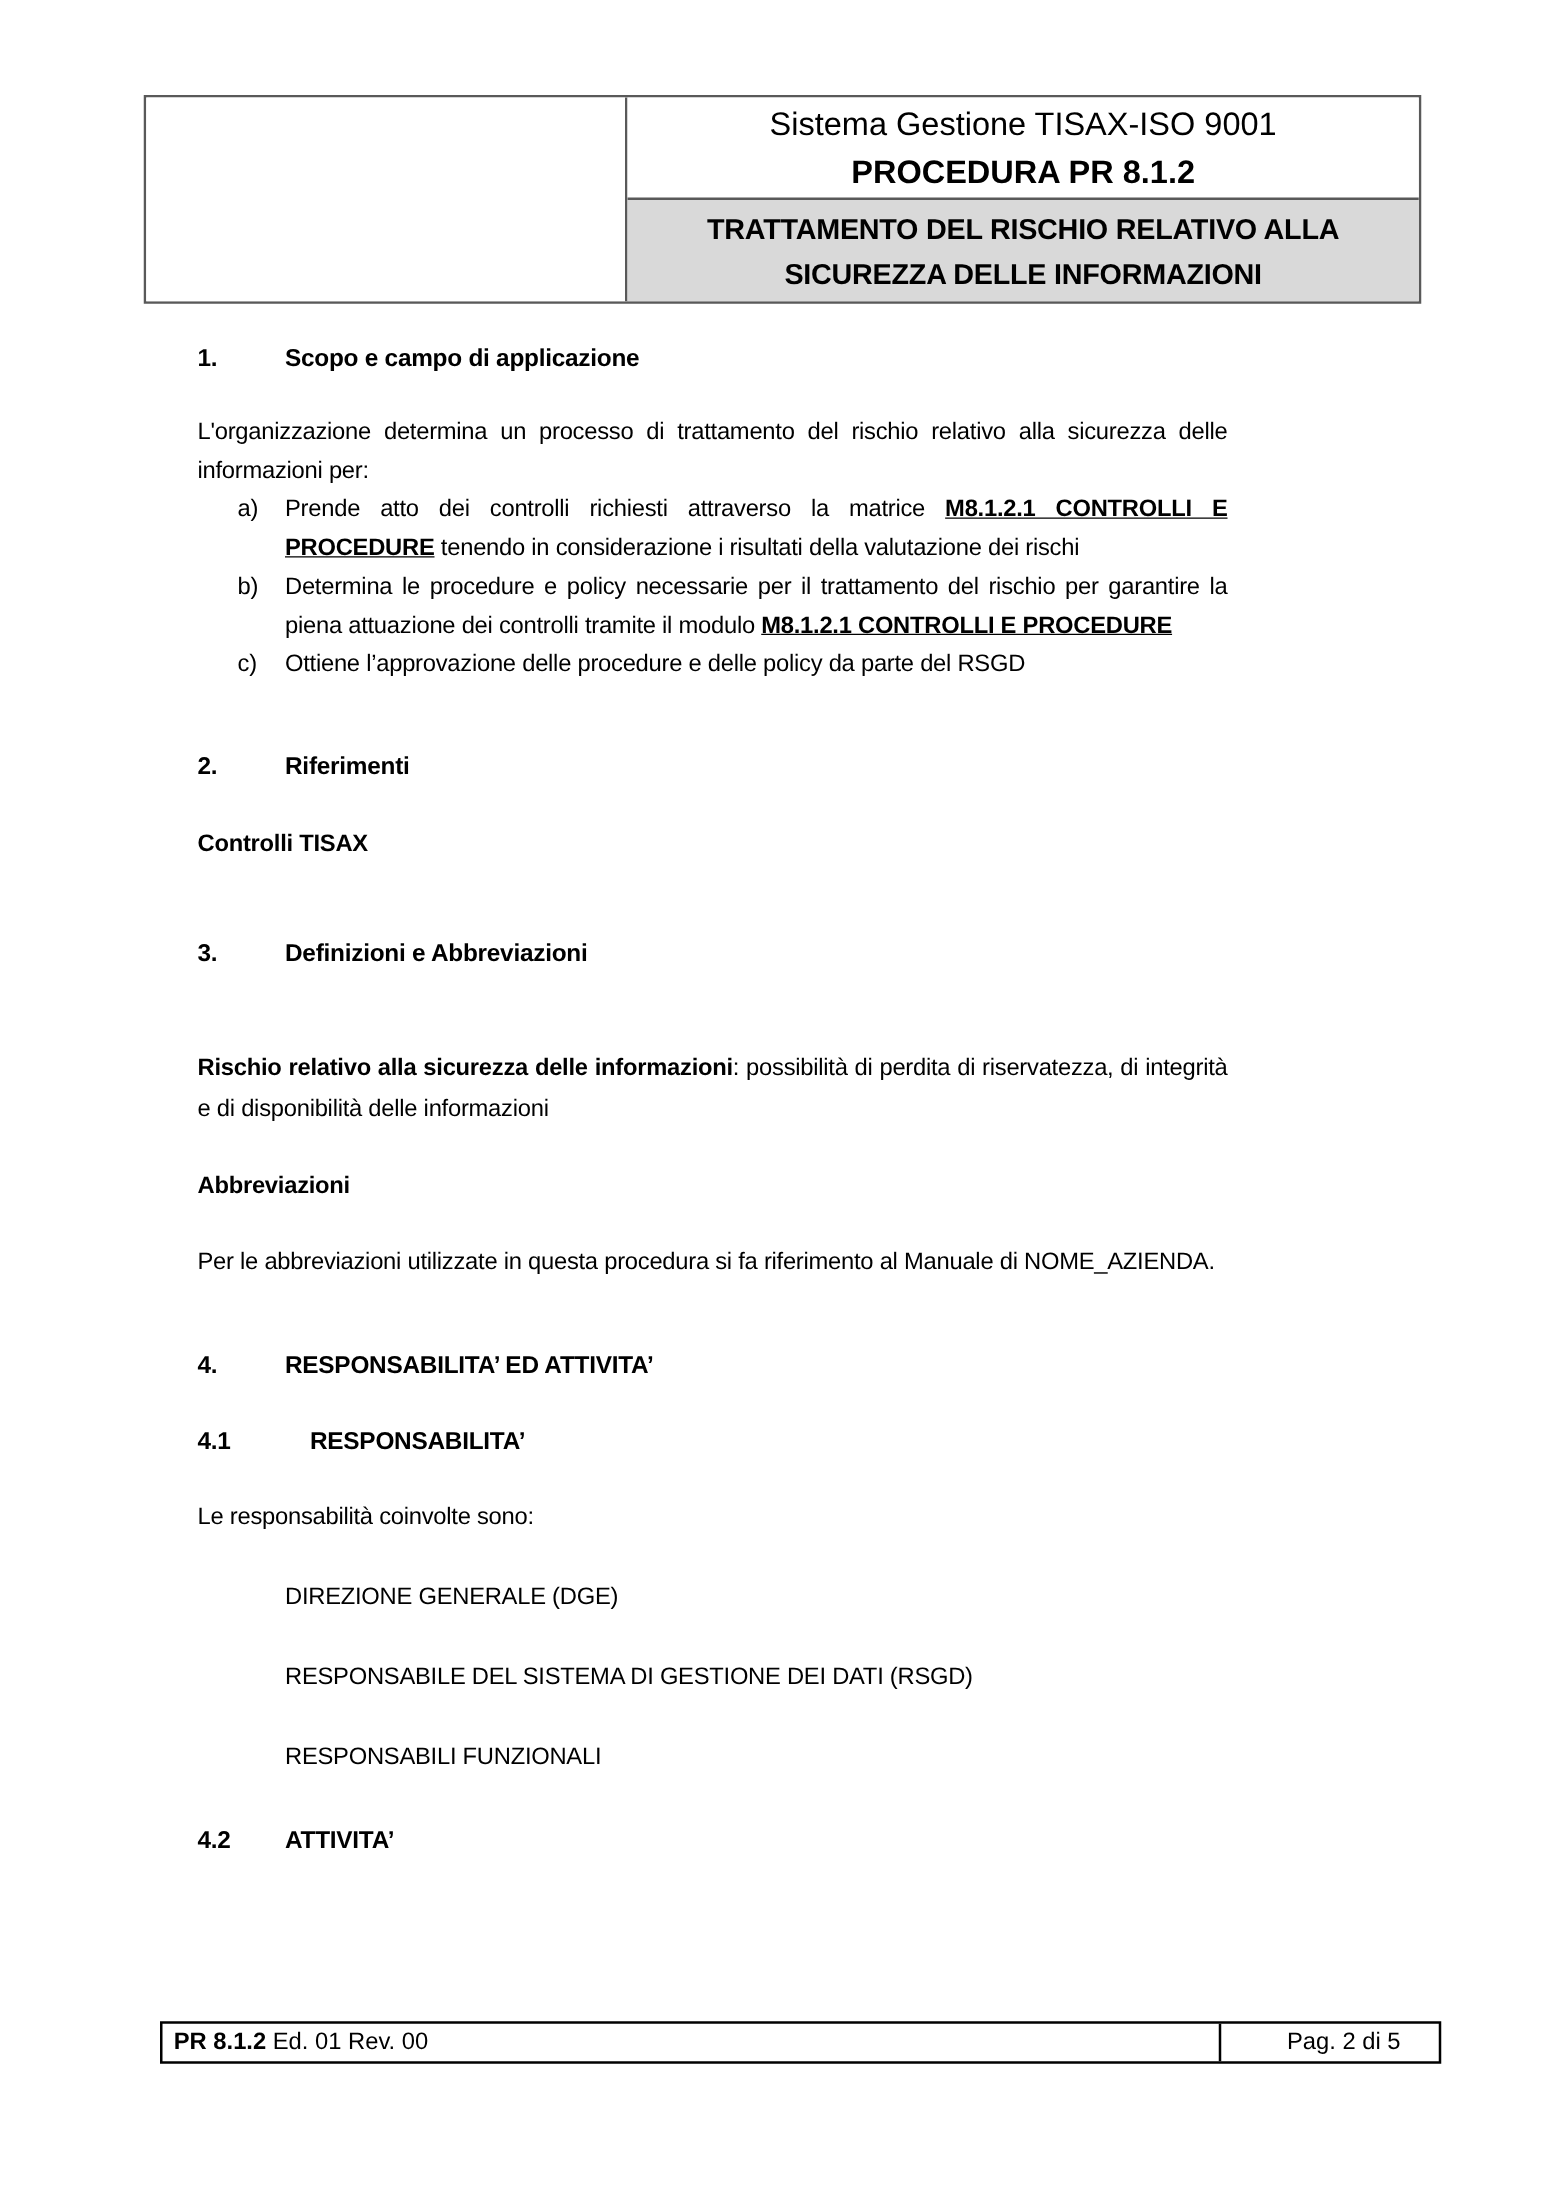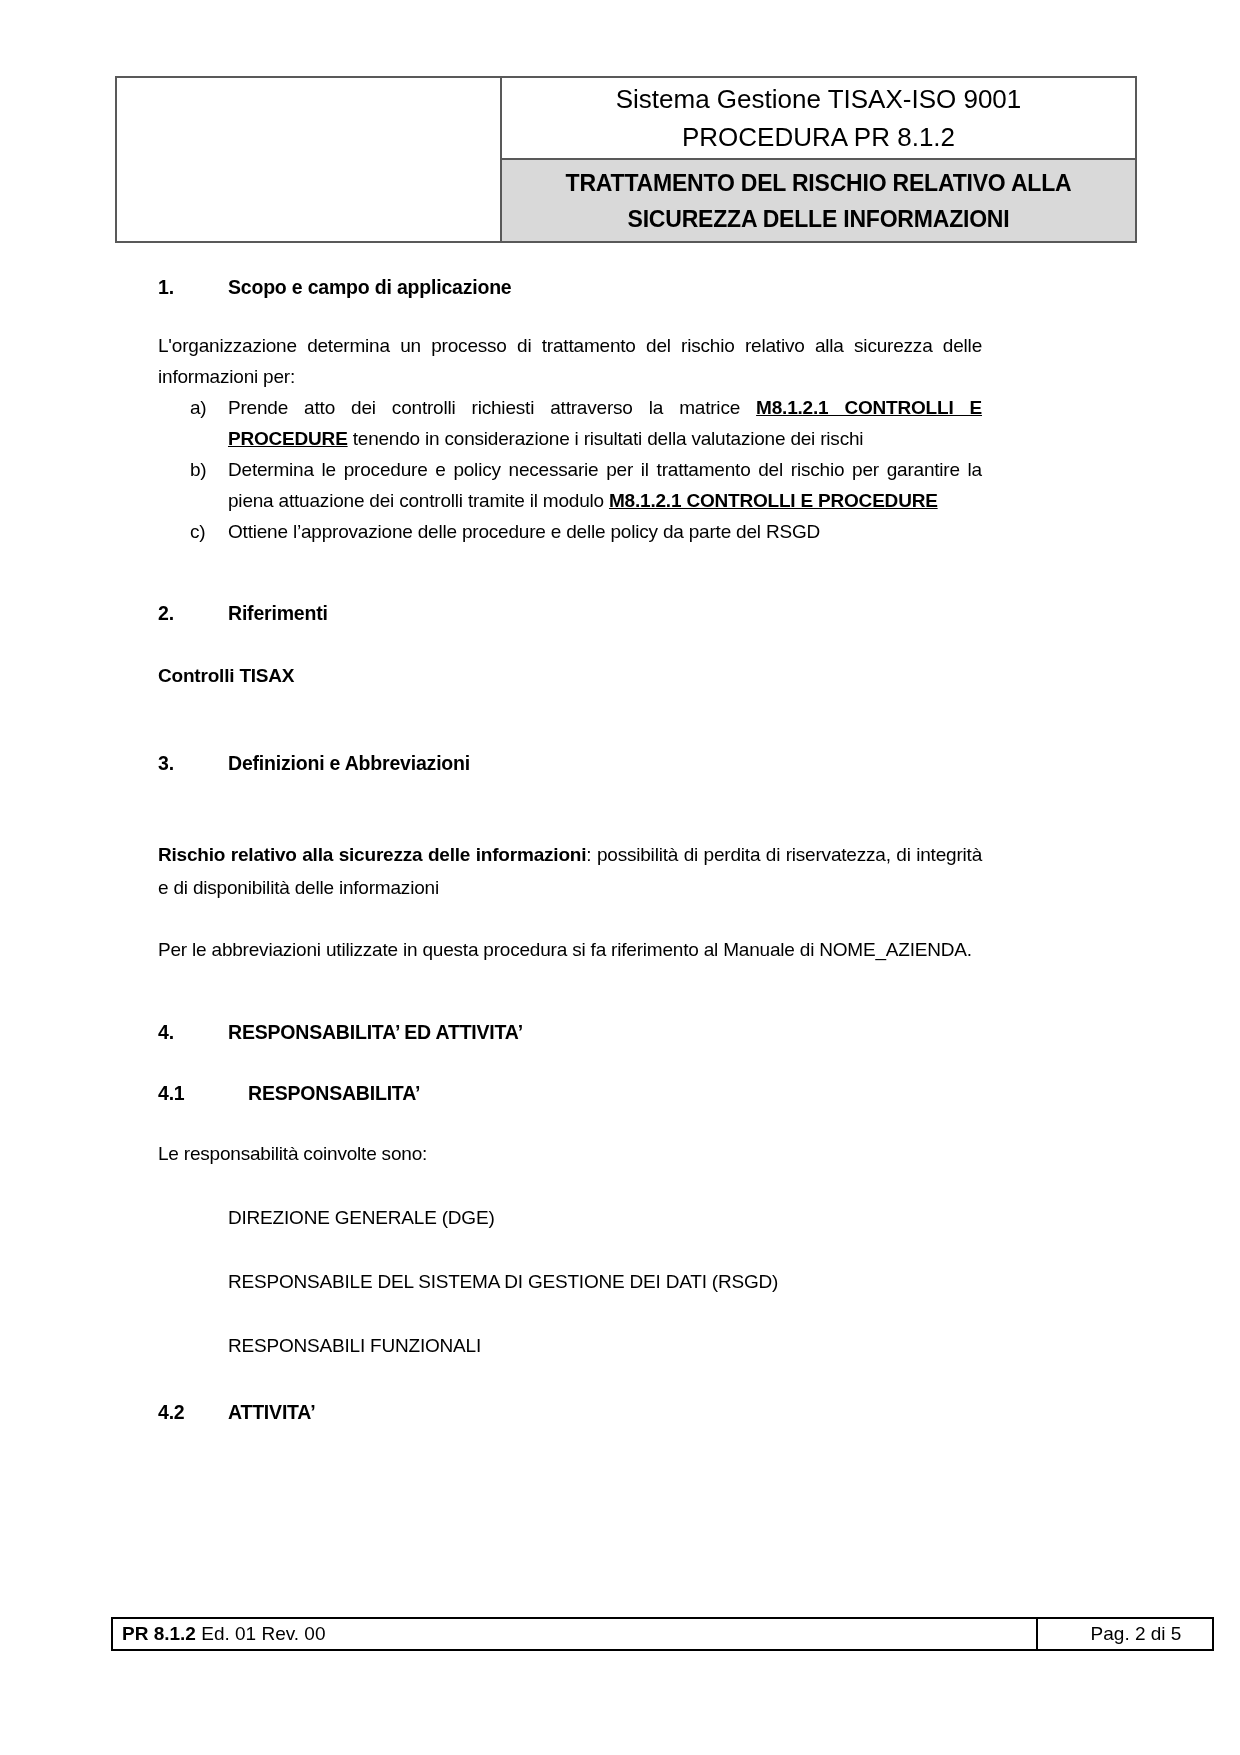--- a/index.html
+++ b/index.html
@@ -28,21 +28,21 @@
     background:#fff;
   }
   .title-cell {
     grid-row:1; grid-column:2;
     border-bottom:2px solid #595959;
     display:flex; flex-direction:column;
     align-items:center; justify-content:center;
     background:#fff;
   }
   .title-line1 { font-size:26px; line-height:38px; font-weight:400; }
-  .title-line2 { font-size:26px; line-height:38px; font-weight:400; }
+  .title-line2 { font-size:26px; line-height:38px; font-weight:700; }
   .subject-cell {
     grid-row:2; grid-column:2;
     background:#d9d9d9;
     display:flex; align-items:center; justify-content:center;
     text-align:center;
     padding:4px 24px;
   }
   .subject-cell span {
     font-size:23px; font-weight:700; line-height:36px;
     letter-spacing:-0.2px;
@@ -74,22 +74,22 @@
   .mt-abblbl  { margin-top:29px; }
   .mt-abbpar  { margin-top:29px; }
   .mt-sec4    { margin-top:51px; }
   .mt-sec41   { margin-top:30px;gap:20px; }
   .mt-resp    { margin-top:29px; }
   .mt-respit  { margin-top:33px; }
   .mt-sec42   { margin-top:36px; }
 
   
   .doc-footer {
-    position:absolute; left:111px; top:1617px;
-    width:1103px; height:34px;
+    position:absolute; left:128px; top:1617px;
+    width:1025px; height:34px;
     border:2px solid #000;
     display:flex;
     font-size:19px;
   }
   .footer-left {
     flex:1; display:flex; align-items:center;
     padding-left:9px; white-space:pre;
   }
   .footer-right {
     width:176px; border-left:2px solid #000;
@@ -144,20 +144,21 @@
     <div class="bold mt-ref">Controlli TISAX</div>
 
     <div class="sec-heading mt-sec3">
       <span class="sec-num">3.</span>
       <span>Definizioni e Abbreviazioni</span>
     </div>
 
 
     <div class="para para-wide mt-defpar"><span class="bold">Rischio relativo alla sicurezza delle informazioni</span><span>: possibilità di perdita di riservatezza, di integrità e di disponibilità delle informazioni</span></div>
 
+    <div class="bold mt-abblbl">Abbreviazioni</div>
 
     <div class="para para-wide mt-abbpar">Per le abbreviazioni utilizzate in questa procedura si fa riferimento al Manuale di NOME_AZIENDA.</div>
 
     <div class="sec-heading mt-sec4">
       <span class="sec-num">4.</span>
       <span>RESPONSABILITA’ ED ATTIVITA’</span>
     </div>
 
     <div class="sec-heading mt-sec41">
       <span class="sec-num">4.1</span>

